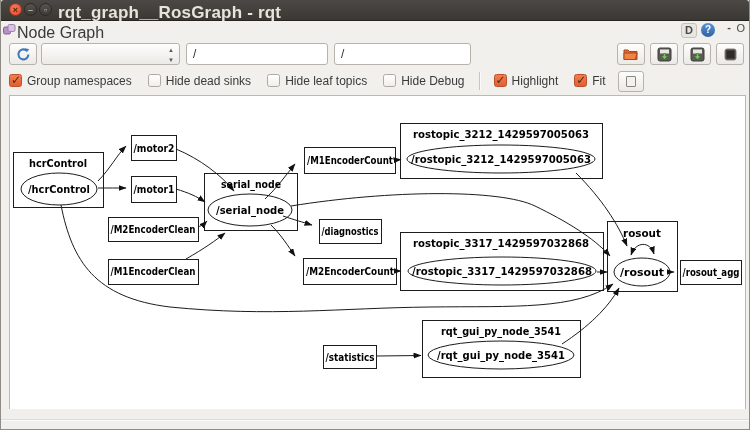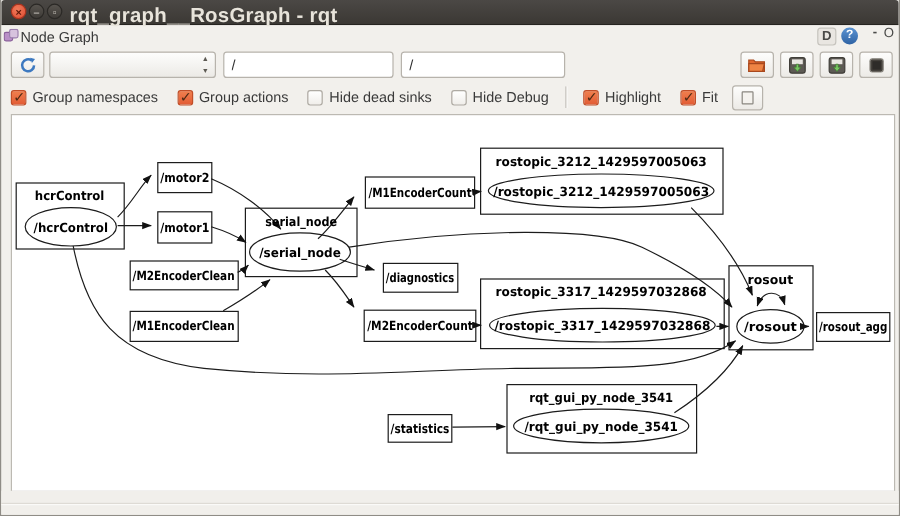--- a/index.html
+++ b/index.html
@@ -16,41 +16,41 @@
     border-bottom:1px solid #262420;border-radius:3px 3px 0 0;
   }
   .wbtn{position:absolute;top:3px;width:13px;height:13px;border-radius:50%;
     font-size:9px;line-height:12px;text-align:center;box-sizing:border-box;cursor:default;}
   .wbtn.close{background:radial-gradient(circle at 40% 35%,#f07b5a,#dd4b32);border:1px solid #a8341f;color:#5e1708;font-weight:bold;}
   .wbtn.dim{background:linear-gradient(#57534e,#3e3b37);border:1px solid #2b2926;color:#b8b4ad;font-weight:bold;}
   .title-text{position:absolute;left:57px;top:3px;font-size:17px;font-weight:bold;color:#e8e4db;letter-spacing:.2px;}
   
   .pluginbar{position:absolute;left:0;top:20px;width:100%;height:22px;}
   .plugin-icon{position:absolute;left:2px;top:4px;width:13px;height:13px;}
-  .plugin-title{position:absolute;left:16px;top:4px;font-size:12px;color:#3a3a3a;}
+  .plugin-title{position:absolute;left:16px;top:4px;font-size:16px;color:#3a3a3a;}
   .dockctl{position:absolute;top:3px;font-size:11px;color:#4a4a48;cursor:default;}
   .dock-d{right:52px;font-weight:bold;background:#e9e6e1;border:1px solid #c6c3bd;border-radius:3px;padding:0 3px;line-height:13px;}
   .dock-q{right:34px;width:14px;height:14px;border-radius:50%;background:linear-gradient(#5b93d2,#2f63a4);
     color:#fff;font-weight:bold;font-size:10px;text-align:center;line-height:14px;}
   .dock-min{right:18px;font-weight:bold;top:1px;}
   .dock-close{right:4px;top:2px;}
   
   .toolbar{position:absolute;left:0;top:42px;width:100%;height:26px;}
   .tbtn{position:absolute;top:1px;height:22px;box-sizing:border-box;
     border:1px solid #b7b3ac;border-radius:3px;background:linear-gradient(#fdfdfc,#eceae6);
     display:flex;align-items:center;justify-content:center;cursor:default;}
   .combo{position:absolute;left:40px;top:1px;width:139px;height:22px;box-sizing:border-box;
     border:1px solid #b7b3ac;border-radius:3px;background:linear-gradient(#fdfdfc,#eceae6);
     font-size:12px;color:#2e2e2e;display:flex;align-items:center;padding-left:8px;cursor:default;}
   .combo .spin{position:absolute;right:5px;top:1px;font-size:7px;line-height:9px;color:#5c5952;text-align:center;}
   .tinput{position:absolute;top:1px;height:22px;box-sizing:border-box;border:1px solid #b7b3ac;border-radius:3px;
     background:#fff;font-size:12px;color:#2e2e2e;padding:0 0 0 6px;outline:none;font-family:inherit;}
   
   .filterbar{position:absolute;left:0;top:68px;width:100%;height:26px;display:flex;align-items:center;}
-  .fgroup{display:flex;align-items:center;margin-left:8px;}
+  .fgroup{display:flex;margin-left:8px;}
   .cb{width:13px;height:13px;box-sizing:border-box;border:1px solid #aeaaa3;border-radius:2.5px;
     background:linear-gradient(#ffffff,#f0eeea);position:relative;cursor:default;flex:none;}
   .cb.checked{background:linear-gradient(#f07f4e,#e25c35);border-color:#c14e28;}
   .cb.checked::after{content:"✓";position:absolute;left:1px;top:-2px;font-size:12px;font-weight:bold;color:#4e2a14;}
   .cblabel{font-size:12px;color:#3a3a3a;margin-left:5px;cursor:default;}
   .vsep{width:1px;height:18px;background:#c8c5bf;margin-left:14px;box-shadow:1px 0 0 #fbfaf8;}
   .snapbtn{margin-left:12px;width:26px;height:21px;box-sizing:border-box;border:1px solid #b7b3ac;border-radius:3px;
     background:linear-gradient(#fdfdfc,#eceae6);display:flex;align-items:center;justify-content:center;cursor:default;}
   .snapbtn .sq{width:8px;height:9px;border:1px solid #8a8780;border-radius:1px;background:#f4f2ee;}
   
@@ -130,26 +130,26 @@
       </svg>
     </div>
   </div>
 
   <div class="filterbar">
     <div class="fgroup">
       <span class="cb checked"></span>
       <span class="cblabel">Group namespaces</span>
     </div>
     <div class="fgroup" style="margin-left:16px">
-      <span class="cb checked"></span>
-      <span class="cblabel">Group actions</span>
-    </div>
-    <div class="fgroup" style="margin-left:16px">
       <span class="cb"></span>
       <span class="cblabel">Hide dead sinks</span>
+    </div>
+    <div class="fgroup" style="margin-left:16px">
+      <span class="cb"></span>
+      <span class="cblabel">Hide leaf topics</span>
     </div>
     <div class="fgroup" style="margin-left:16px">
       <span class="cb"></span>
       <span class="cblabel">Hide Debug</span>
     </div>
     <div class="vsep"></div>
     <div class="fgroup" style="margin-left:14px">
       <span class="cb checked"></span>
       <span class="cblabel">Highlight</span>
     </div>

